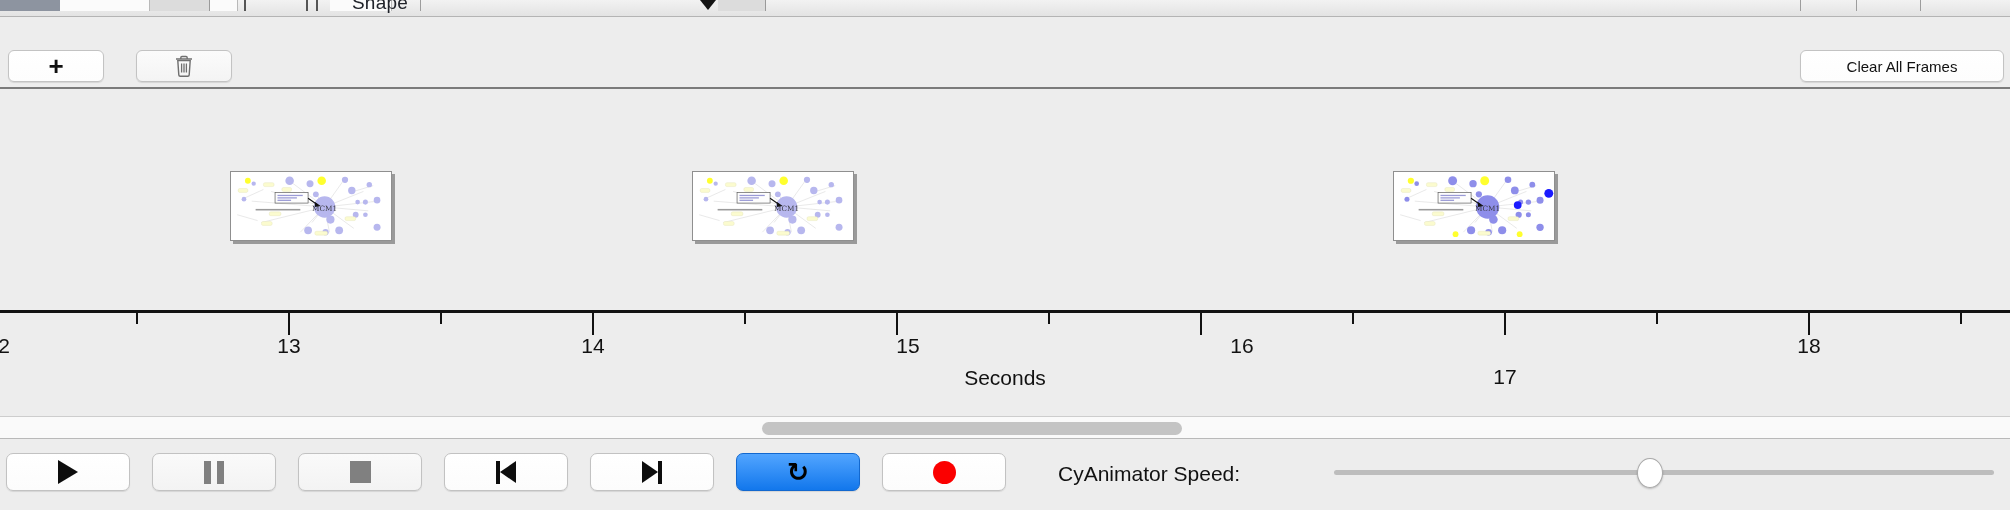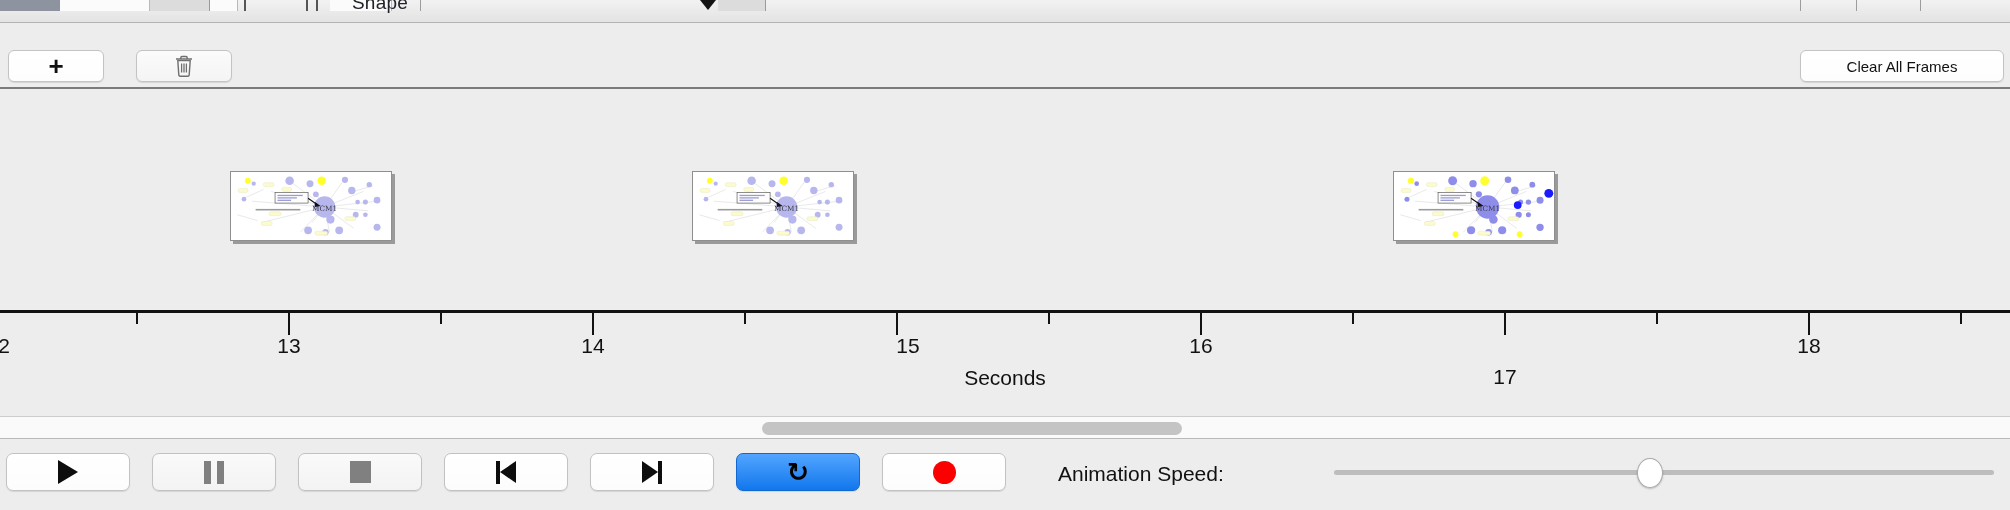--- a/index.html
+++ b/index.html
@@ -9,21 +9,21 @@
     width: 2010px; height: 510px;
     overflow: hidden;
     font-family: "Liberation Sans", "DejaVu Sans", sans-serif;
     background: #ededed;
   }
 
   #app { position: relative; width: 2010px; height: 510px; }
 
   
   .bg-strip {
-    position: absolute; left: 0; top: 0; width: 2010px; height: 23px;
+    position: absolute; left: 0; top: 0; width: 2010px; height: 17px;
     background: linear-gradient(#f2f2f2, #e3e3e3);
     border-bottom: 1px solid #b4b4b4;
     overflow: hidden;
   }
   .bg-chunk { position: absolute; top: 0; height: 11px; background: #dcdcdc; border-right: 1px solid #9a9a9a; }
   .bg-dark  { position: absolute; top: 0; height: 11px; background: #8d94a0; }
   .bg-white { position: absolute; top: 0; height: 11px; background: #fbfbfb; border-right:1px solid #b9b9b9;}
   .bg-shape-label {
     position: absolute; top: -8px; left: 352px;
     font-size: 19px; color: #20232a; letter-spacing: .2px;
@@ -419,21 +419,21 @@
       <div class="tick major" style="left:592px;"></div>
       <div class="tick major" style="left:896px;"></div>
       <div class="tick major" style="left:1200px;"></div>
       <div class="tick major" style="left:1504px;"></div>
       <div class="tick major" style="left:1808px;"></div>
 
       <div class="tick-label" style="left:4px;">2</div>
       <div class="tick-label" style="left:289px;">13</div>
       <div class="tick-label" style="left:593px;">14</div>
       <div class="tick-label" style="left:897px;margin-left:11px;">15</div>
-      <div class="tick-label" style="left:1201px;">16</div>
+      <div class="tick-label" style="left:1242px;">16</div>
       <div class="tick-label" style="left:1505px;margin-top:31px;">17</div>
       <div class="tick-label" style="left:1809px;">18</div>
 
       <div class="axis-title">Seconds</div>
     </div>
   </div>
 
   <div class="hscroll">
     <div class="hthumb"></div>
   </div>
@@ -463,19 +463,19 @@
           <span class="bar"></span>
       </span>
     </div>
     <div class="pbtn blue" id="loop-btn">
       <span class="ico-loop">↻</span>
     </div>
     <div class="pbtn" id="record-btn">
       <span class="ico-record"></span>
     </div>
 
-    <div class="speed-label">Animation Speed:</div>
+    <div class="speed-label">CyAnimator Speed:</div>
     <div class="slider-track">
       <span class="slider-thumb" style="left:303px;top:-12px;"></span>
     </div>
   </div>
 
 </div>
 
 </body></html>

